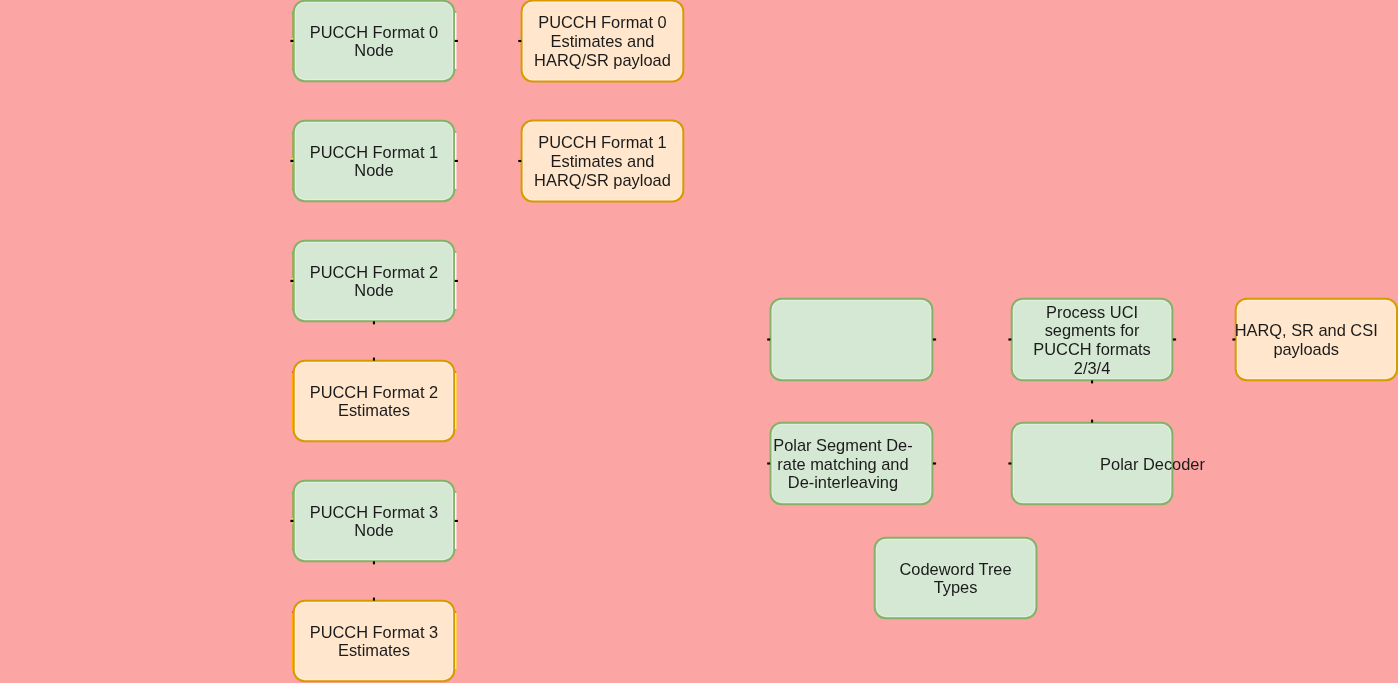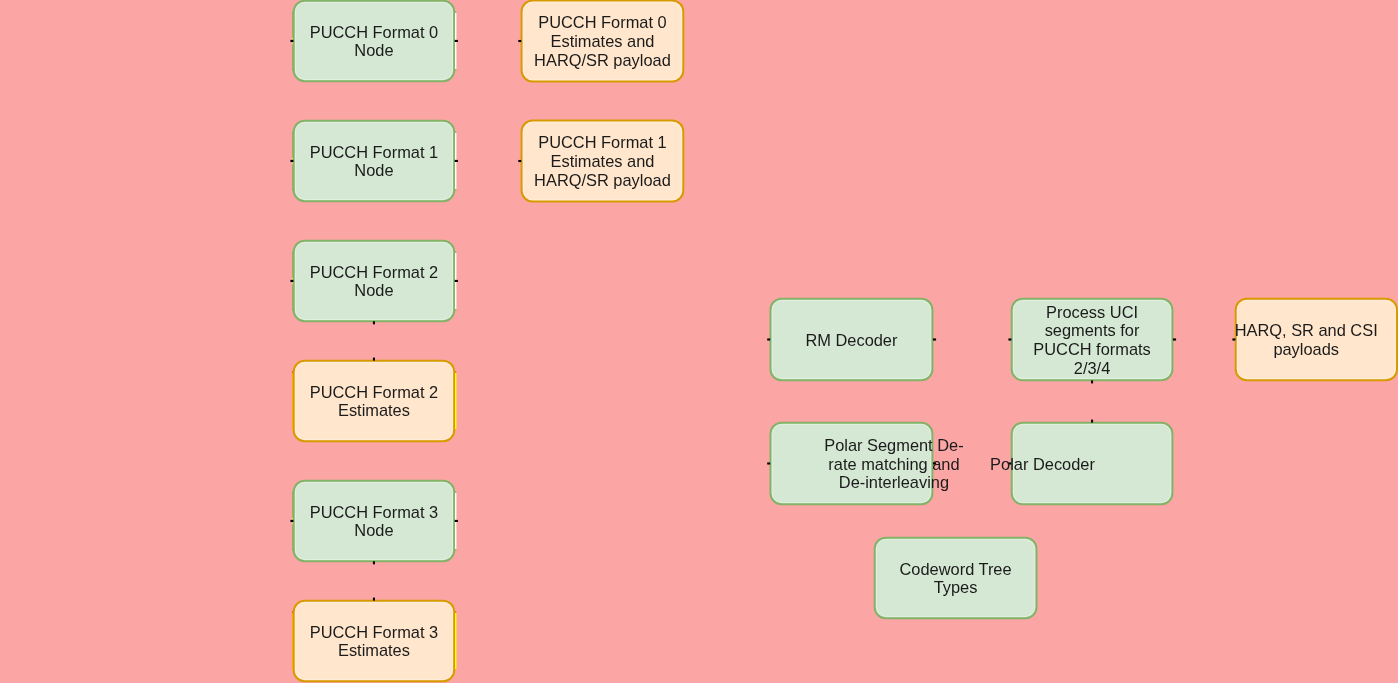--- a/index.html
+++ b/index.html
@@ -197,31 +197,28 @@
     </div>
     <div class="node-label" style="left: 292.7px; top: 359.7px; width: 162.5px; height: 82.5px;">
       <span>PUCCH Format 2<br>Estimates</span>
     </div>
     <div class="node-label" style="left: 292.7px; top: 479.7px; width: 162.5px; height: 82.5px;">
       <span>PUCCH Format 3<br>Node</span>
     </div>
     <div class="node-label" style="left: 292.7px; top: 599.7px; width: 162.5px; height: 82.5px;">
       <span>PUCCH Format 3<br>Estimates</span>
     </div>
-    <div class="node-label" style="left: 769.5px; top: 297.7px; width: 163.9px; height: 83.6px;">
-      <span>RM Decoder</span>
-    </div>
     <div class="node-label" style="left: 1010.7px; top: 297.7px; width: 162.7px; height: 83.6px; text-align: center;">
       <span>Process UCI<br>segments for<br>PUCCH formats<br>2/3/4</span>
     </div>
     <div class="node-label" style="left: 1234.7px; top: 297.7px; width: 143px; height: 83.6px;">
       <span>HARQ, SR and CSI<br>payloads</span>
     </div>
-    <div class="node-label" style="left: 812px; top: 421.7px; width: 163.9px; height: 83.6px;">
+    <div class="node-label" style="left: 761px; top: 421.7px; width: 163.9px; height: 83.6px;">
       <span>Polar Segment De-<br>rate matching and<br>De-interleaving</span>
     </div>
-    <div class="node-label" style="left: 959px; top: 421.7px; width: 167px; height: 83.6px;">
+    <div class="node-label" style="left: 1069px; top: 421.7px; width: 167px; height: 83.6px;">
       <span>Polar Decoder</span>
     </div>
     <div class="node-label" style="left: 873.7px; top: 536.7px; width: 163.75px; height: 82.6px;">
       <span>Codeword Tree<br>Types</span>
     </div>
   </div>
 
 </body></html>

